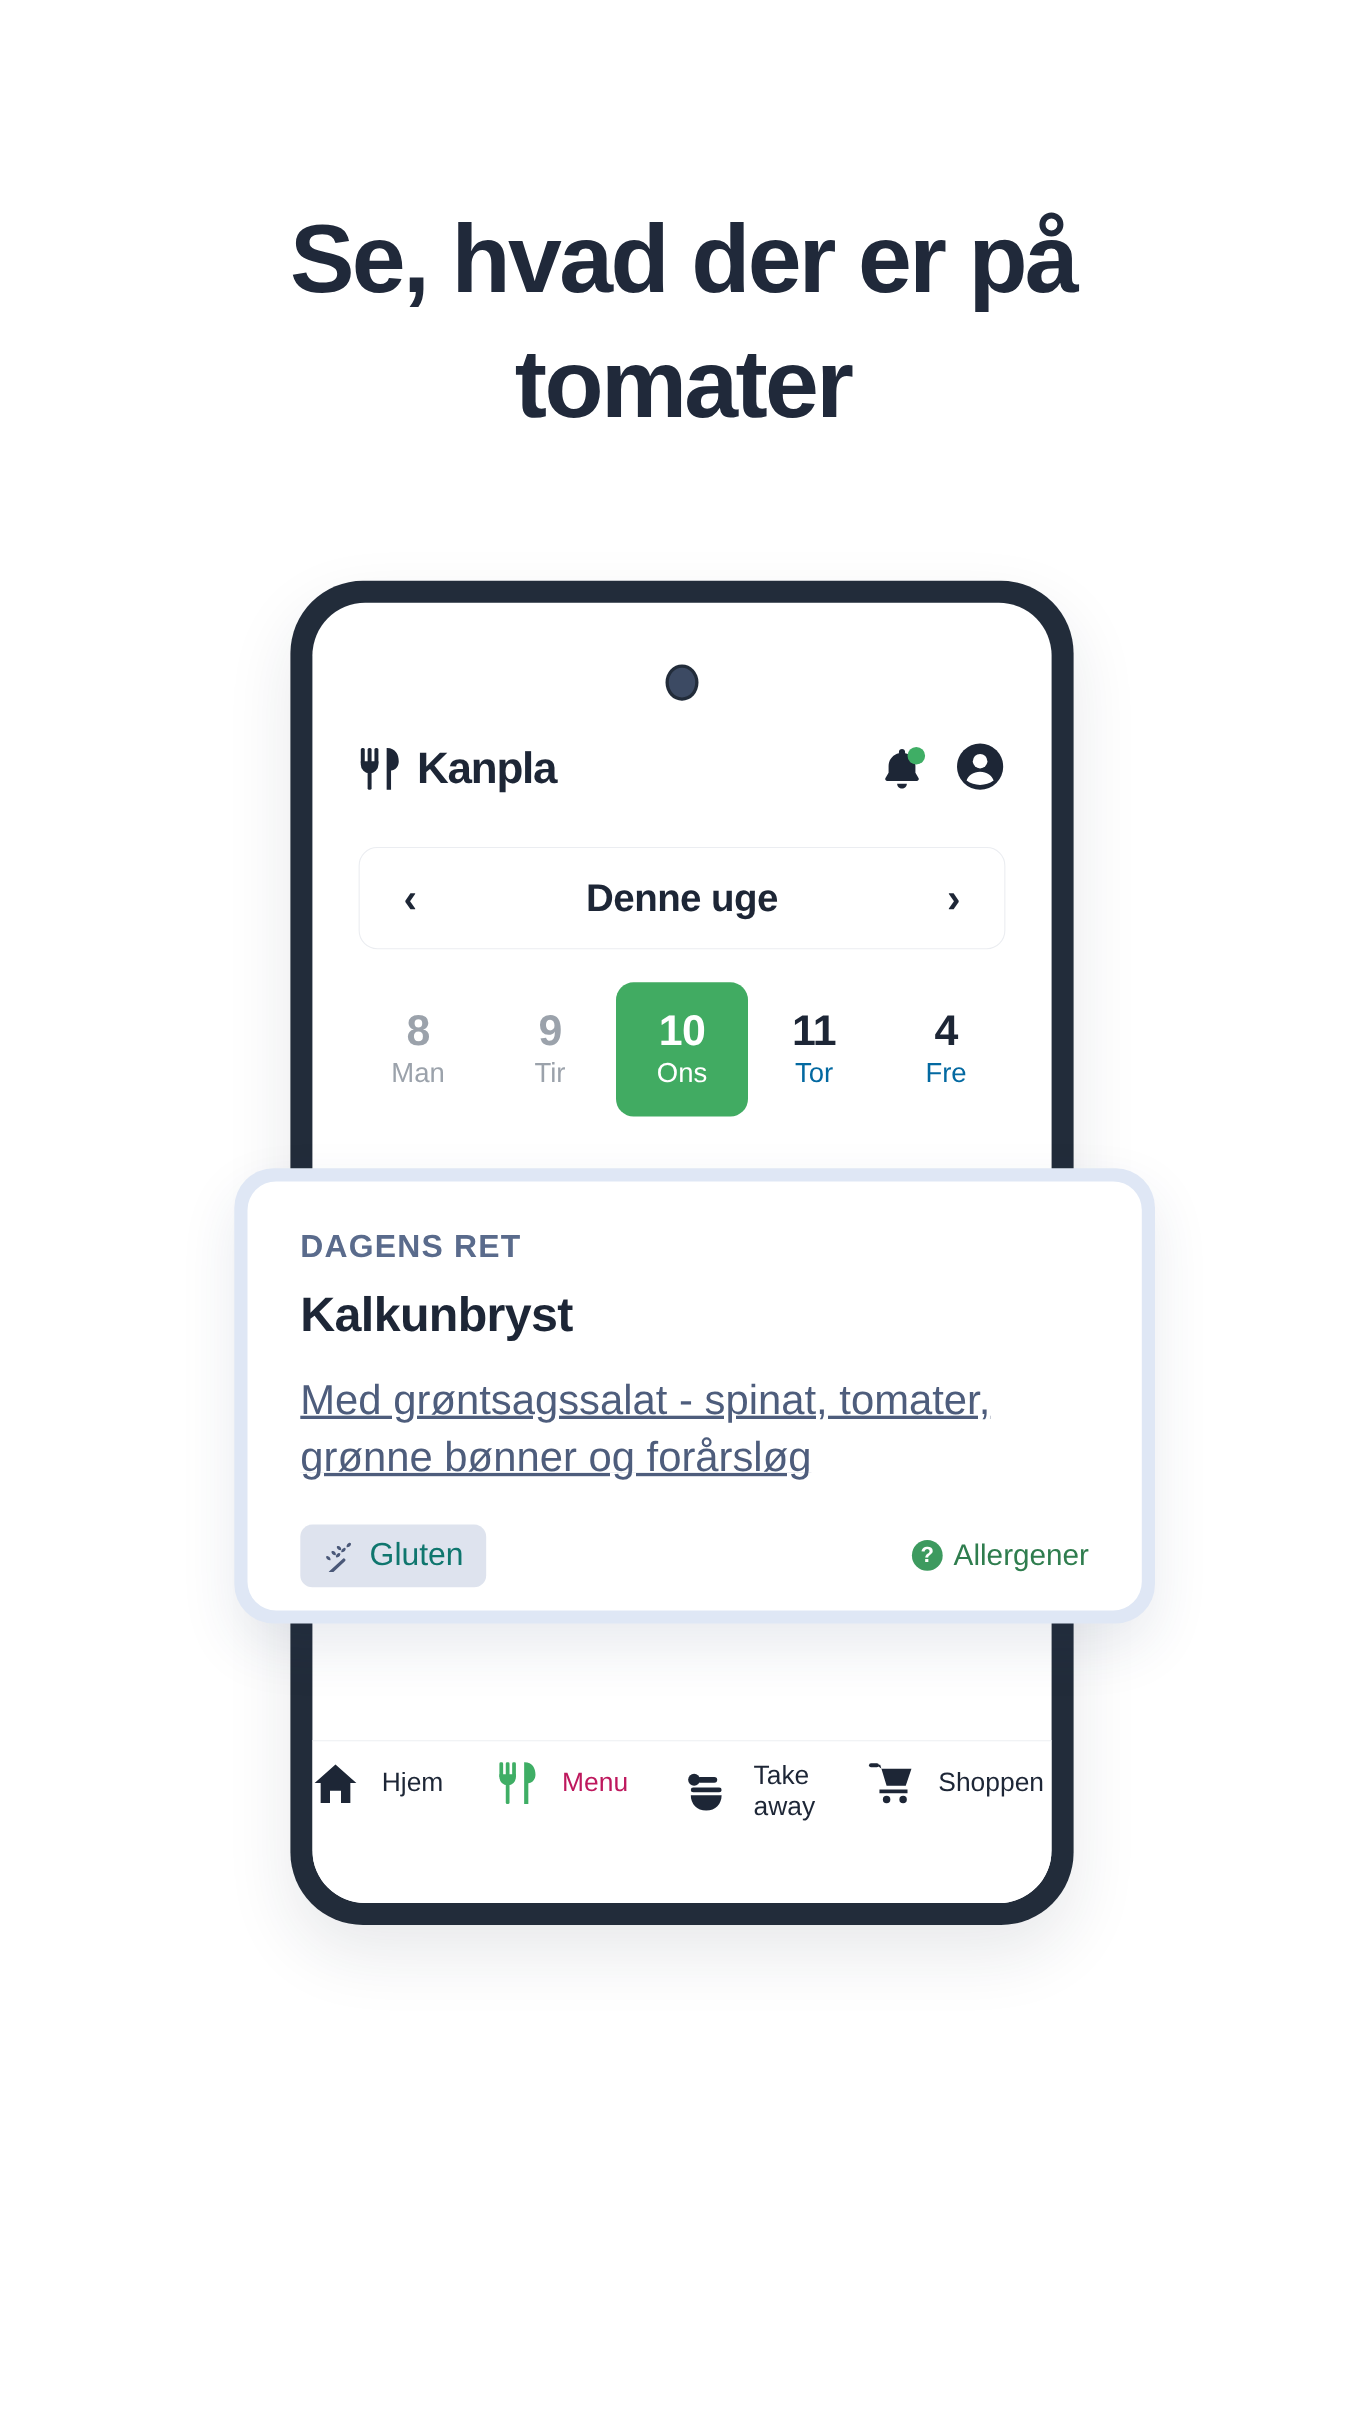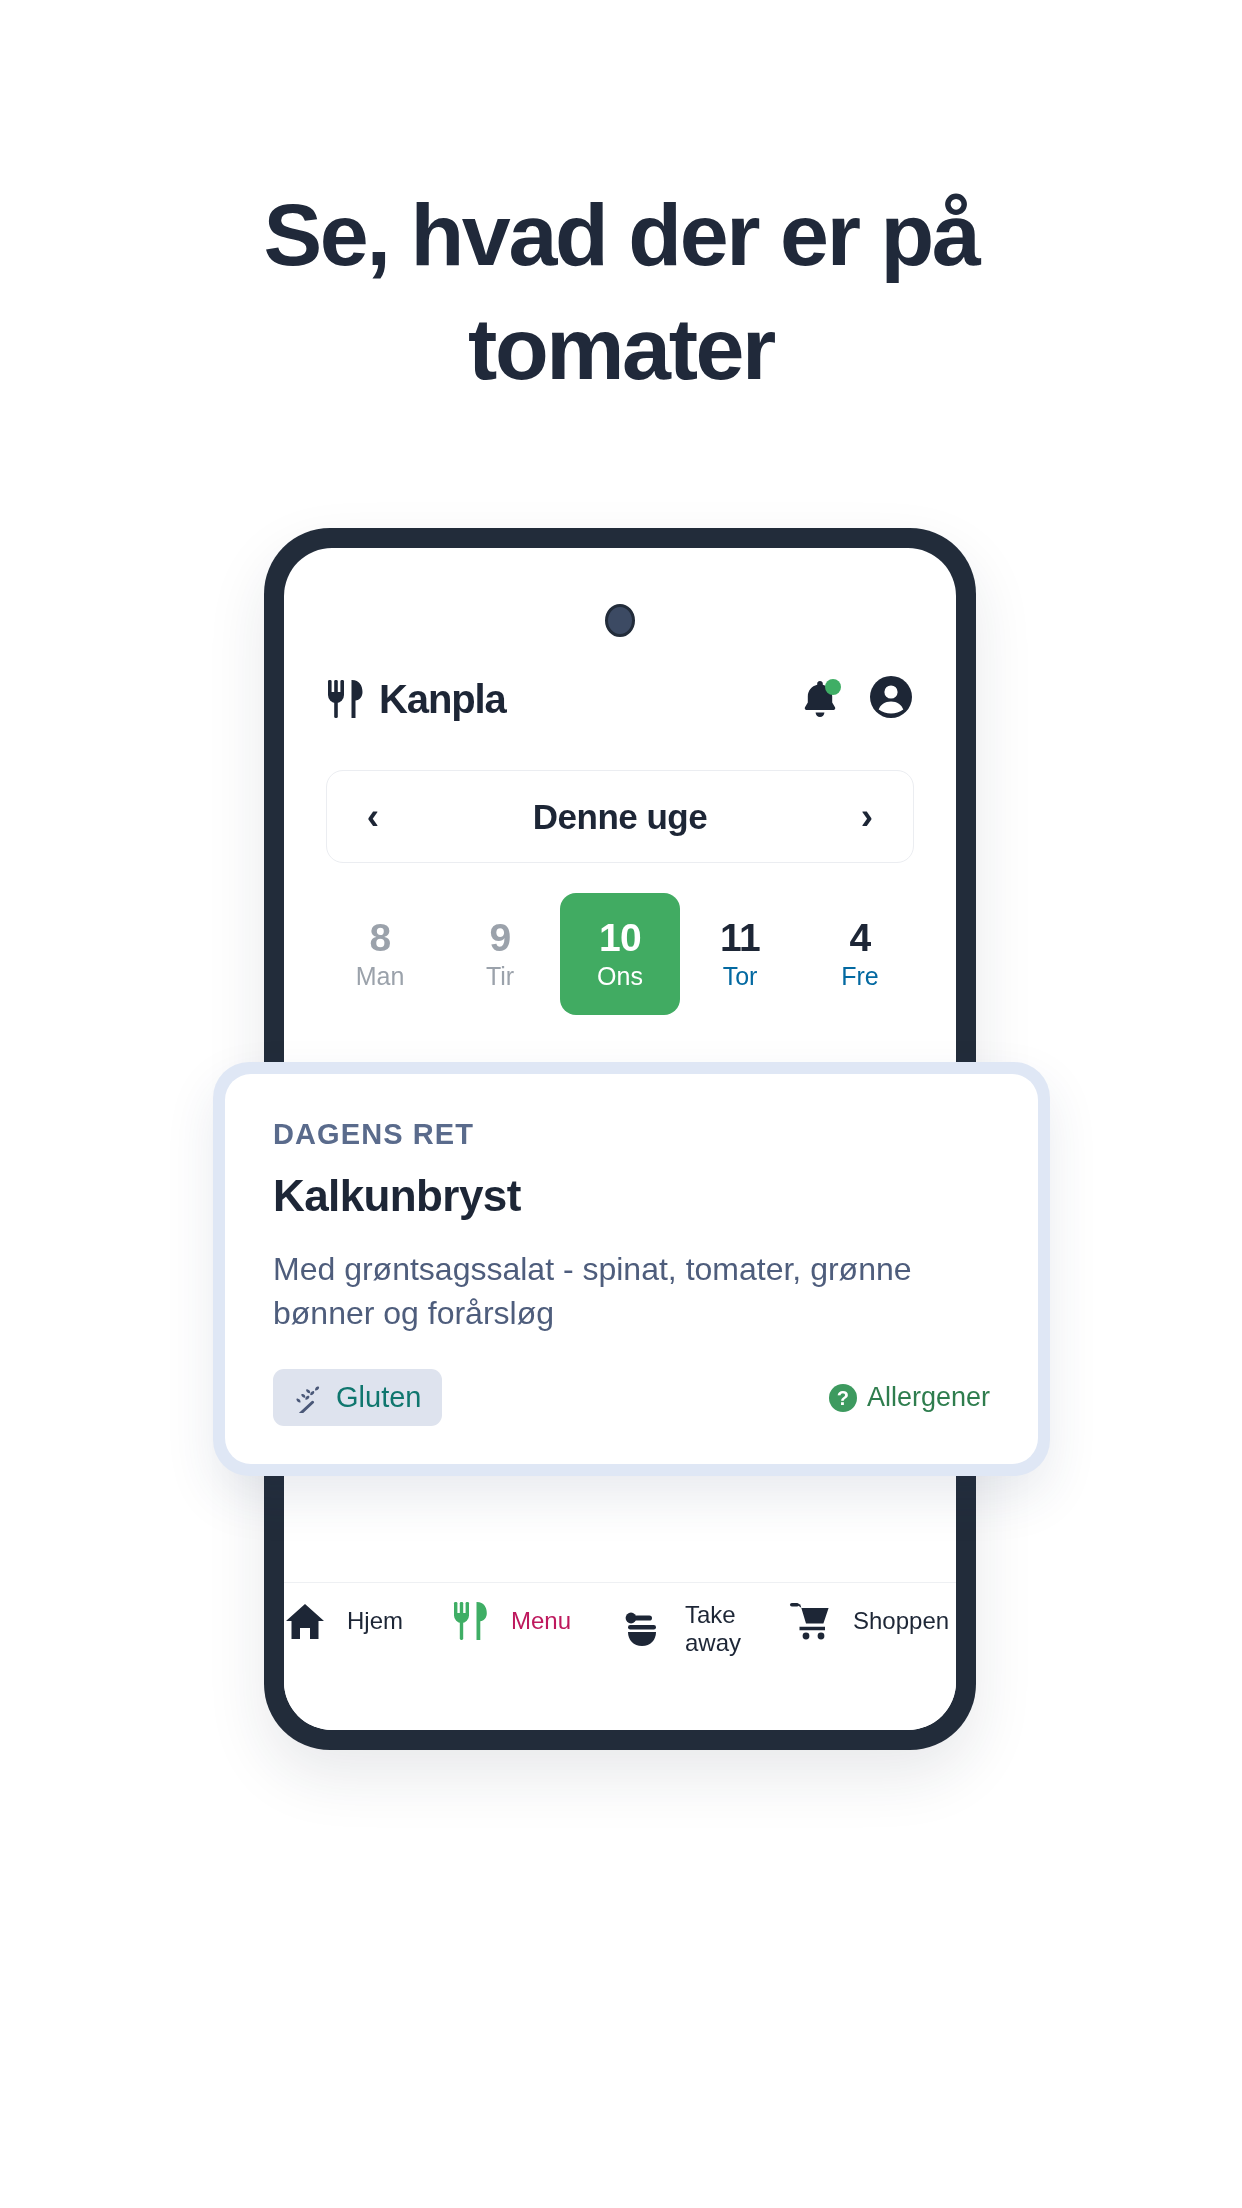--- a/index.html
+++ b/index.html
@@ -298,23 +298,24 @@
   .float-card .eyebrow {
     font-size: 29px;
     letter-spacing: 1.1px;
     margin-bottom: 20px;
   }
   .float-card .dish-name {
     font-size: 44px;
     margin-bottom: 26px;
   }
   .float-card .dish-desc {
-    font-size: 32px;
+    font-size: 38px;
     line-height: 1.38;
     margin-bottom: 34px;
+    text-decoration: underline;
   }
   .float-card .allergen-badge {
     font-size: 29px;
     padding: 12px 21px;
     border-radius: 11px;
     gap: 12px;
   }
   .float-card .allergen-link { font-size: 27px; gap: 10px; }
   .float-card .q-circle { width: 28px; height: 28px; font-size: 20px; }
 

